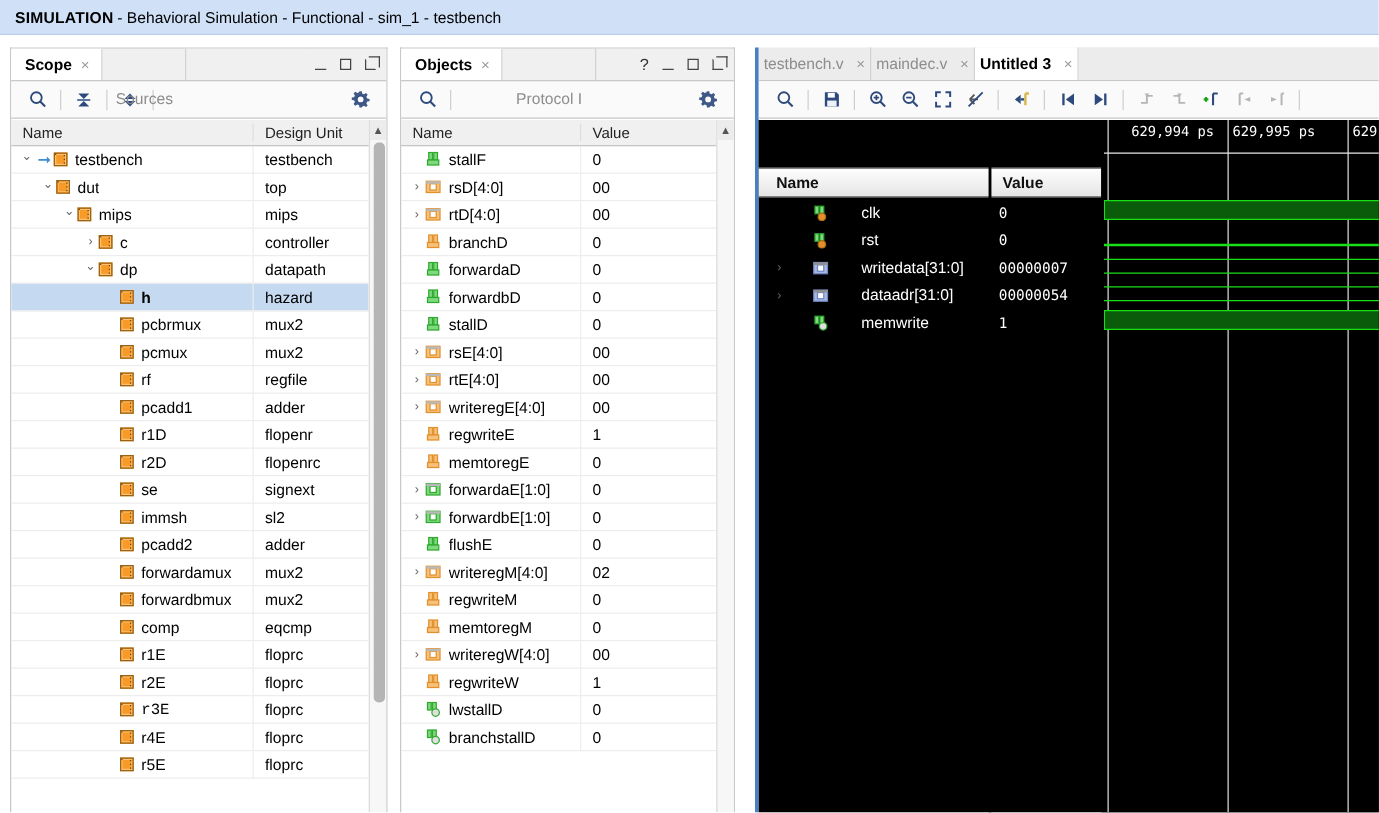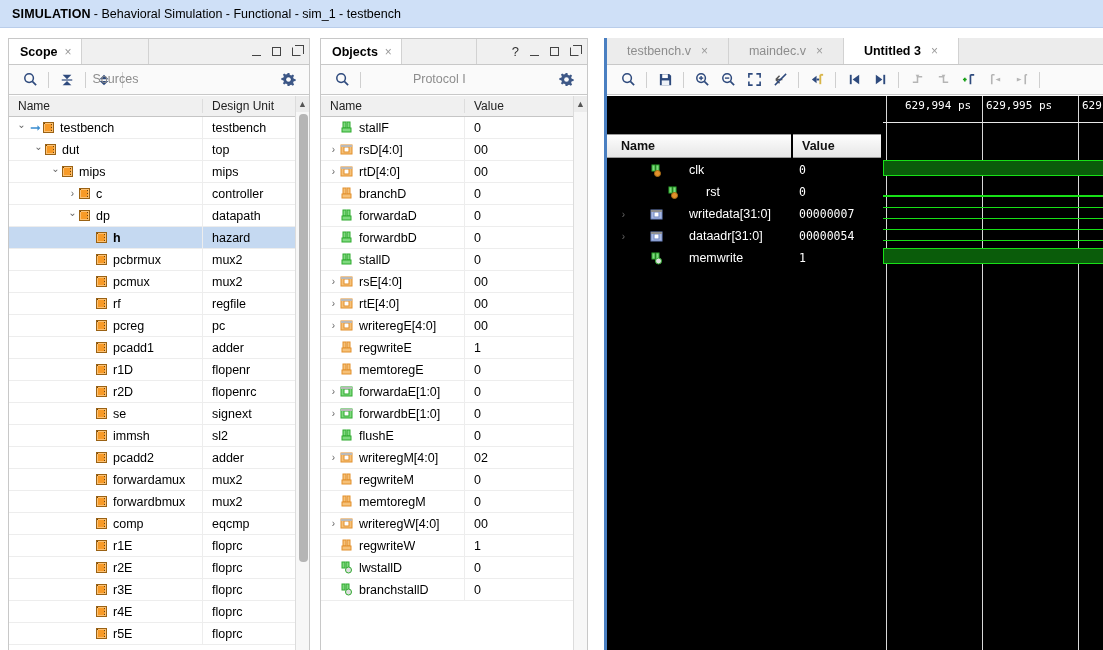--- a/index.html
+++ b/index.html
@@ -118,21 +118,21 @@
   .vscroll .thumb {
     position: absolute; left: 3px; width: 9px; background: #b5b5b5; border-radius: 4px;
   }
 
   
   .wavetabs {
     height: 27px; background: #ececec; display: flex; align-items: stretch;
     border-bottom: 1px solid #c8c8c8;
   }
   .wtab {
-    display: flex; align-items: center; gap: 10px; padding: 0 20px;
+    display: flex; align-items: center; gap: 10px; padding: 0 4px;
     font-size: 12.5px; border-right: 1px solid #d2d2d2; color: #8d8d8d;
   }
   .wtab.active { background: #fff; color: #000; font-weight: bold; }
   .wtab .x { color: #9a9a9a; font-size: 12px; font-weight: normal; }
 
   .wave-dark { background: #000; }
   .wave-thead {
     display: flex; height: 24px; align-items: center;
     background: linear-gradient(#fdfdfd, #e6e6e6);
     font-weight: bold; font-size: 12.5px; color: #111;
@@ -284,28 +284,20 @@
             <span class="twisty"></span>
             <span class="ico-mod dots"></span>
             <span class="nm">rf</span>
           </div>
           <div class="cell-val" style="width:93px;">regfile</div>
         </div>
         <div class="trow">
           <div class="cell-name" style="width:193px; padding-left:74px;">
             <span class="twisty"></span>
             <span class="ico-mod dots"></span>
-            <span class="nm">pcreg</span>
-          </div>
-          <div class="cell-val" style="width:93px;">pc</div>
-        </div>
-        <div class="trow">
-          <div class="cell-name" style="width:193px; padding-left:74px;">
-            <span class="twisty"></span>
-            <span class="ico-mod dots"></span>
             <span class="nm">pcadd1</span>
           </div>
           <div class="cell-val" style="width:93px;">adder</div>
         </div>
         <div class="trow">
           <div class="cell-name" style="width:193px; padding-left:74px;">
             <span class="twisty"></span>
             <span class="ico-mod dots"></span>
             <span class="nm">r1D</span>
           </div>
@@ -377,21 +369,21 @@
         </div>
         <div class="trow">
           <div class="cell-name" style="width:193px; padding-left:74px;">
             <span class="twisty"></span>
             <span class="ico-mod dots"></span>
             <span class="nm">r2E</span>
           </div>
           <div class="cell-val" style="width:93px;">floprc</div>
         </div>
         <div class="trow">
-          <div class="cell-name" style="width:193px; padding-left:74px;">
+          <div class="cell-name" style="width:193px; padding-left:74px;font-family:Liberation Mono, monospace;">
             <span class="twisty"></span>
             <span class="ico-mod dots"></span>
             <span class="nm">r3E</span>
           </div>
           <div class="cell-val" style="width:93px;">floprc</div>
         </div>
         <div class="trow">
           <div class="cell-name" style="width:193px; padding-left:74px;">
             <span class="twisty"></span>
             <span class="ico-mod dots"></span>
@@ -918,21 +910,21 @@
                   <rect x="2" y="1" width="3" height="6" fill="#7fd97f" stroke="#2faa2f"></rect>
                   <rect x="6" y="1" width="3" height="6" fill="#7fd97f" stroke="#2faa2f"></rect>
                   <circle cx="7.5" cy="9.5" r="3" fill="#e2902c" stroke="#a96c14"></circle>
                 </svg>
               </span>
               <span class="nm">clk</span>
             </div>
             <div class="wval" style="width:88px;">0</div>
           </div>
           <div class="wrow">
-            <div class="wname" style="width:184px; padding-left:27px;">
+            <div class="wname" style="width:184px; padding-left:10px;">
               <span class="twisty"></span>
               <span class="ico-sig">
                 <svg width="13" height="13" viewBox="0 0 13 13">
                   <rect x="2" y="1" width="3" height="6" fill="#7fd97f" stroke="#2faa2f"></rect>
                   <rect x="6" y="1" width="3" height="6" fill="#7fd97f" stroke="#2faa2f"></rect>
                   <circle cx="7.5" cy="9.5" r="3" fill="#e2902c" stroke="#a96c14"></circle>
                 </svg>
               </span>
               <span class="nm">rst</span>
             </div>

